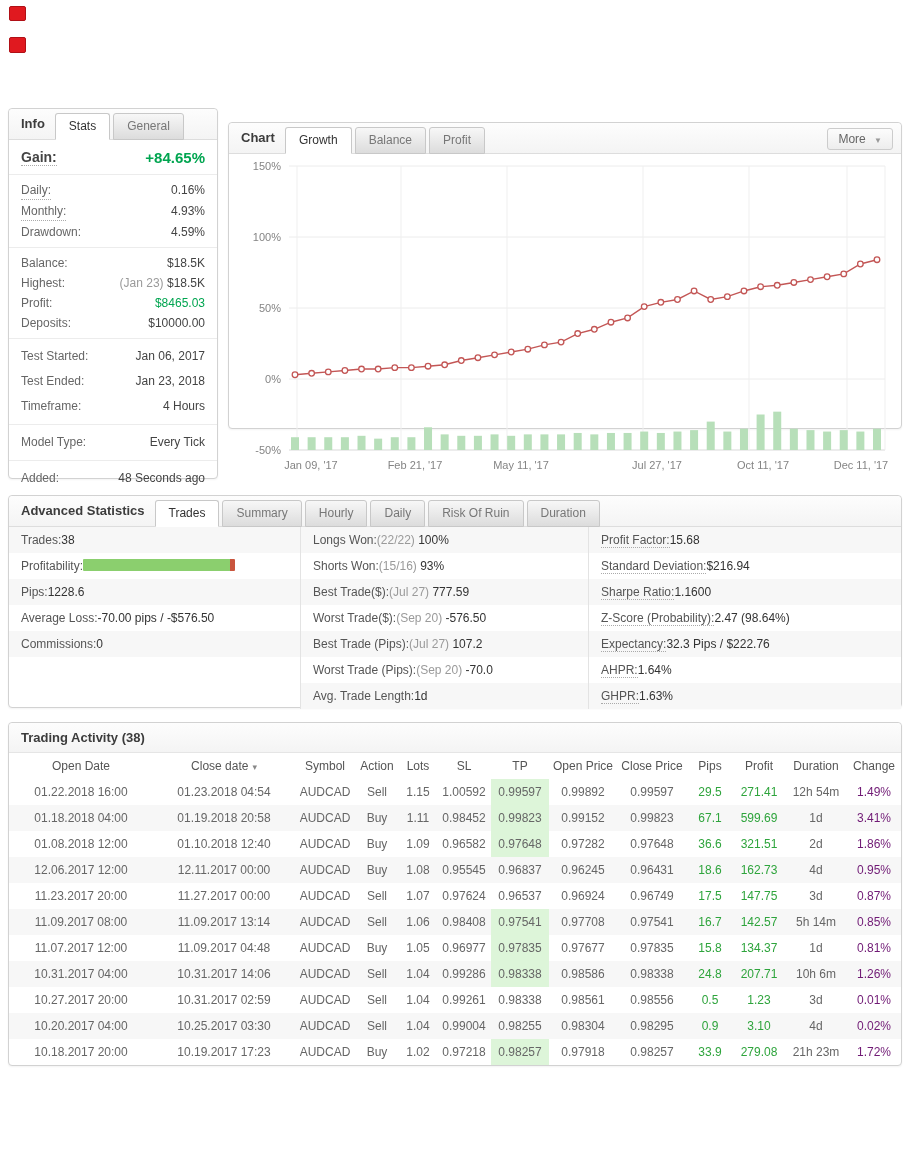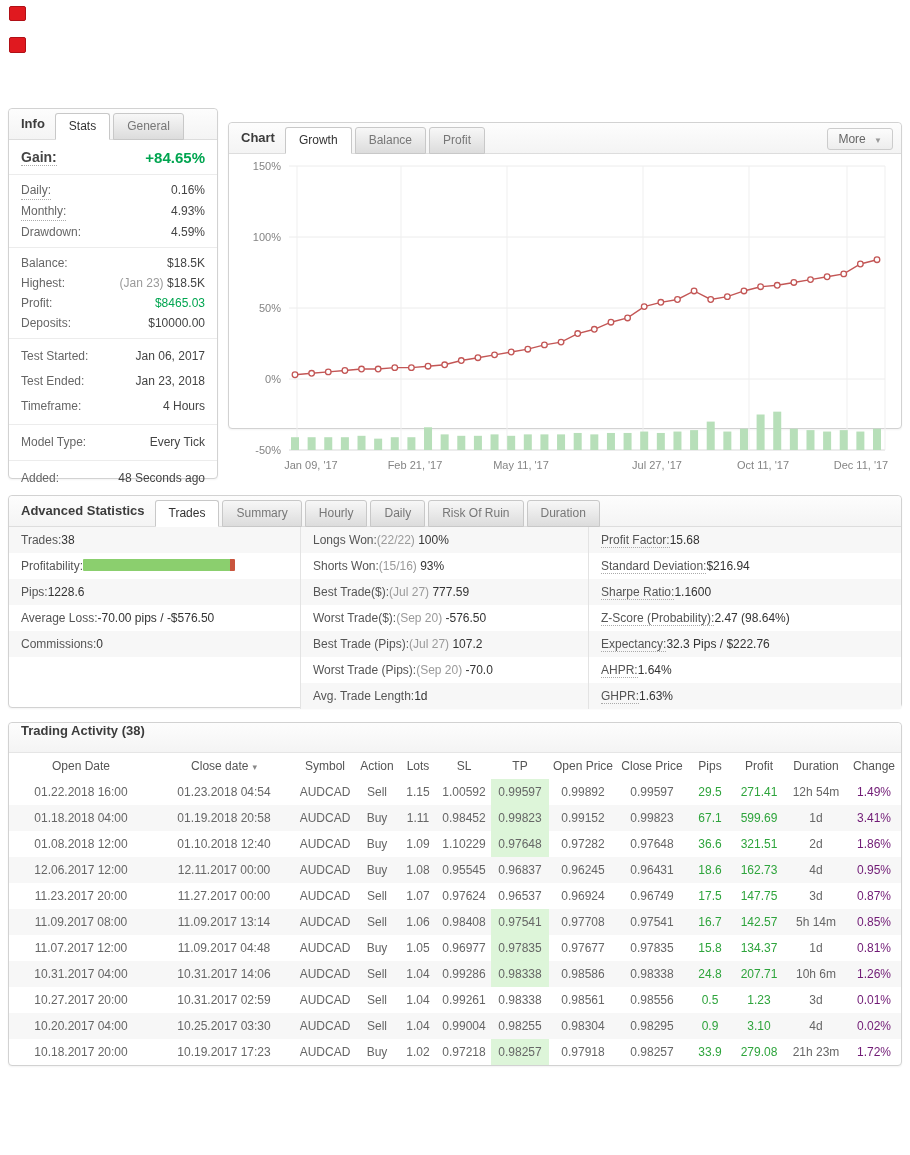--- a/index.html
+++ b/index.html
@@ -59,21 +59,21 @@
   .col-2 { width:312px; }
   .stat-row { height:26px; display:flex; justify-content:flex-start; align-items:center; padding:0 12px; }
   .stat-row:nth-child(odd) { background:#f7f7f7; }
   .stat-label { color:#555; white-space:nowrap; }
   .stat-label.dotted { border-bottom:1px dotted #aaa; }
   .stat-value { color:#333; text-align:right; white-space:nowrap; }
   .profit-bar { display:inline-block; width:152px; height:12px; border-radius:1px;
     background:linear-gradient(to right, #8bcf6e 0%, #8bcf6e 97%, #c9553d 97%, #c9553d 100%); }
 
   
-  .trading-head { height:30px; display:flex; padding:0 12px;
+  .trading-head { height:30px; display:flex; align-items:center; padding:0 12px;
     background:linear-gradient(#fdfdfd,#f4f4f4); border-bottom:1px solid #e5e5e5; border-radius:4px 4px 0 0; }
   .trading-title { font-weight:bold; font-size:13px; color:#3c3c3c; }
   table { width:100%; border-collapse:collapse; table-layout:fixed; font-size:12px; }
   th { font-weight:normal; color:#555; height:26px; text-align:center; cursor:pointer; white-space:nowrap; overflow:hidden; }
   td { height:26px; text-align:center; color:#666; white-space:nowrap; overflow:hidden; }
   tbody tr:nth-child(even) { background:#f7f7f7; }
   td.green { color:#2ea43c; }
   td.tp-hit { background:#ddf5d9; }
   td.change { color:#701a75; }
   .sort-icon { font-size:9px; color:#888; margin-left:4px; }
@@ -440,21 +440,21 @@
           <td class="green">599.69</td>
           <td>1d</td>
           <td class="change">3.41%</td>
         </tr>
         <tr>
           <td>01.08.2018 12:00</td>
           <td>01.10.2018 12:40</td>
           <td>AUDCAD</td>
           <td>Buy</td>
           <td>1.09</td>
-          <td>1.10229</td>
+          <td>0.96582</td>
           <td class="tp-hit">0.97648</td>
           <td>0.97282</td>
           <td>0.97648</td>
           <td class="green">36.6</td>
           <td class="green">321.51</td>
           <td>2d</td>
           <td class="change">1.86%</td>
         </tr>
         <tr>
           <td>12.06.2017 12:00</td>

